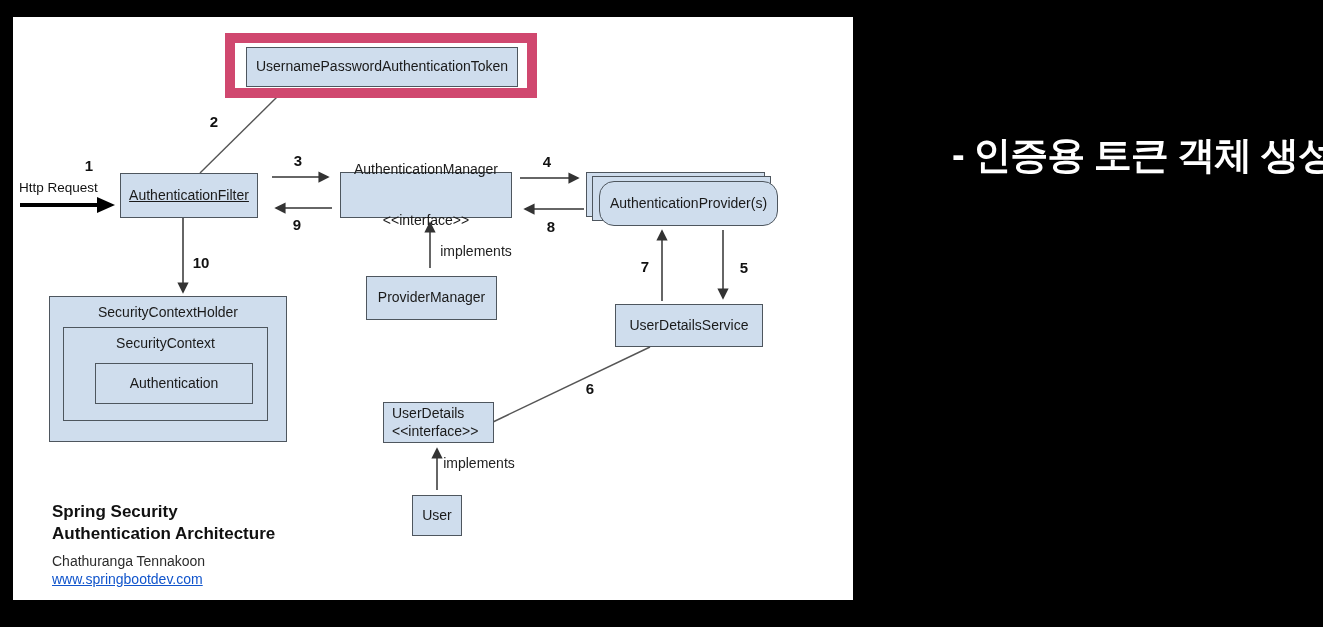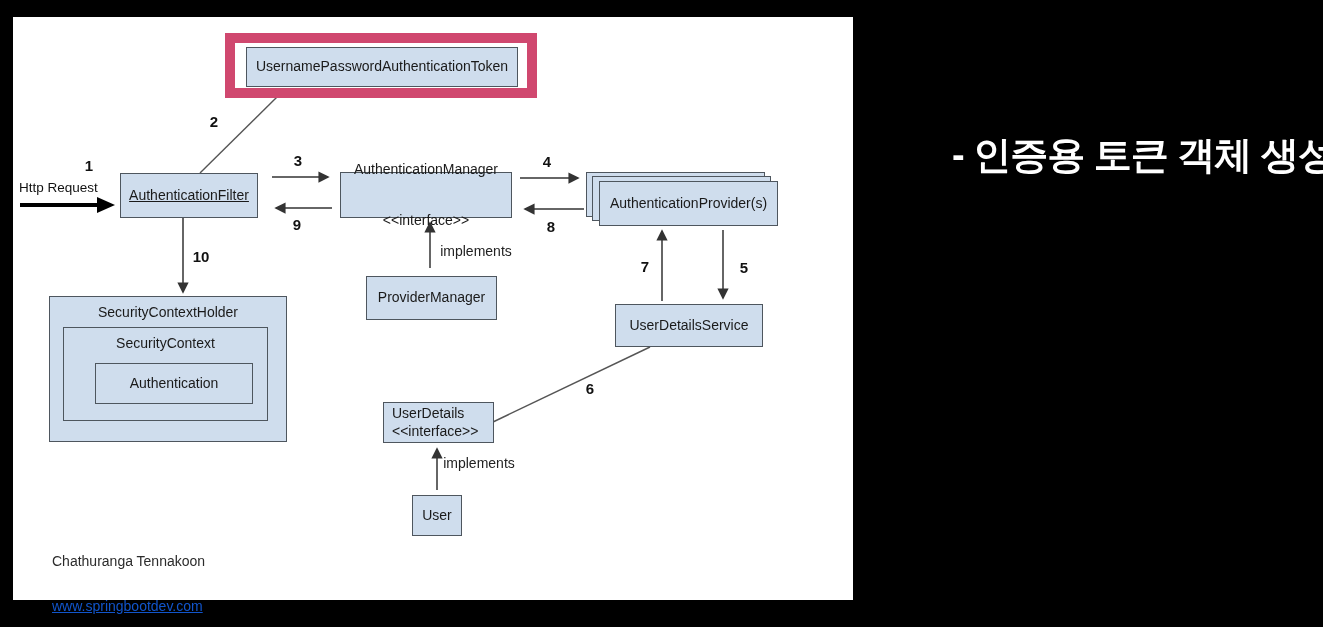--- a/index.html
+++ b/index.html
@@ -40,21 +40,21 @@
   }
   .footer-title {
     position:absolute; left:39px; top:484px; font-size:17px; font-weight:bold;
     color:#111; line-height:22px; z-index:4;
   }
   .footer-author {
     position:absolute; left:39px; top:536px; font-size:14px; color:#2b2b2b; z-index:4;
   }
   .footer-link {
     position:absolute; left:39px; top:554px; font-size:14px; color:#1155cc;
-    text-decoration:underline; z-index:4; cursor:pointer;margin-top:27px;
+    text-decoration:underline; z-index:4; cursor:pointer;
   }
   .annotation {
     position:absolute; left:952px; top:130px; width:371px;
     font-size:38px; font-weight:800; color:#fff; white-space:nowrap;
     letter-spacing:-1px;
   }
 </style>
 </head>
 <body>
 
@@ -106,21 +106,21 @@
       <span>AuthenticationFilter</span>
     </div>
 
     <div class="box" style="left:327px; top:155px; width:172px; height:46px;gap:34px;">
       <span>AuthenticationManager</span>
       <span>&lt;&lt;interface&gt;&gt;</span>
     </div>
 
     <div class="box plain" style="left:573px; top:155px; width:179px; height:45px;"></div>
     <div class="box plain" style="left:579px; top:159px; width:179px; height:45px;"></div>
-    <div class="box" style="left:586px; top:164px; width:179px; height:45px;">
+    <div class="box" style="left:586px; top:164px; width:179px; height:45px;border-radius:15px;">
       <span>AuthenticationProvider(s)</span>
     </div>
 
     <div class="box" style="left:353px; top:259px; width:131px; height:44px;">
       <span>ProviderManager</span>
     </div>
 
     <div class="box" style="left:602px; top:287px; width:148px; height:43px;">
       <span>UserDetailsService</span>
     </div>
@@ -146,27 +146,31 @@
 
     <div class="num" style="left:76px;  top:148px;">1</div>
     <div class="num" style="left:201px; top:104px;">2</div>
     <div class="num" style="left:285px; top:143px;">3</div>
     <div class="num" style="left:534px; top:144px;">4</div>
     <div class="num" style="left:731px; top:250px;">5</div>
     <div class="num" style="left:577px; top:371px;">6</div>
     <div class="num" style="left:632px; top:249px;">7</div>
     <div class="num" style="left:538px; top:209px;">8</div>
     <div class="num" style="left:284px; top:207px;">9</div>
-    <div class="num" style="left:188px; top:239px;">10</div>
+    <div class="num" style="left:188px; top:245px;">10</div>
 
     <div class="edge-text" style="left:463px; top:234px;">implements</div>
     <div class="edge-text" style="left:466px; top:446px;">implements</div>
 
     <div class="http-label">Http Request</div>
 
+    <div class="footer-title">
+      <div>Spring Security</div>
+      <div>Authentication Architecture</div>
+    </div>
     <div class="footer-author">Chathuranga Tennakoon</div>
     <a class="footer-link">www.springbootdev.com</a>
 
   </div>
 
   <div class="annotation">- 인증용 토큰 객체 생성</div>
 
 </div>
 
 </body></html>

